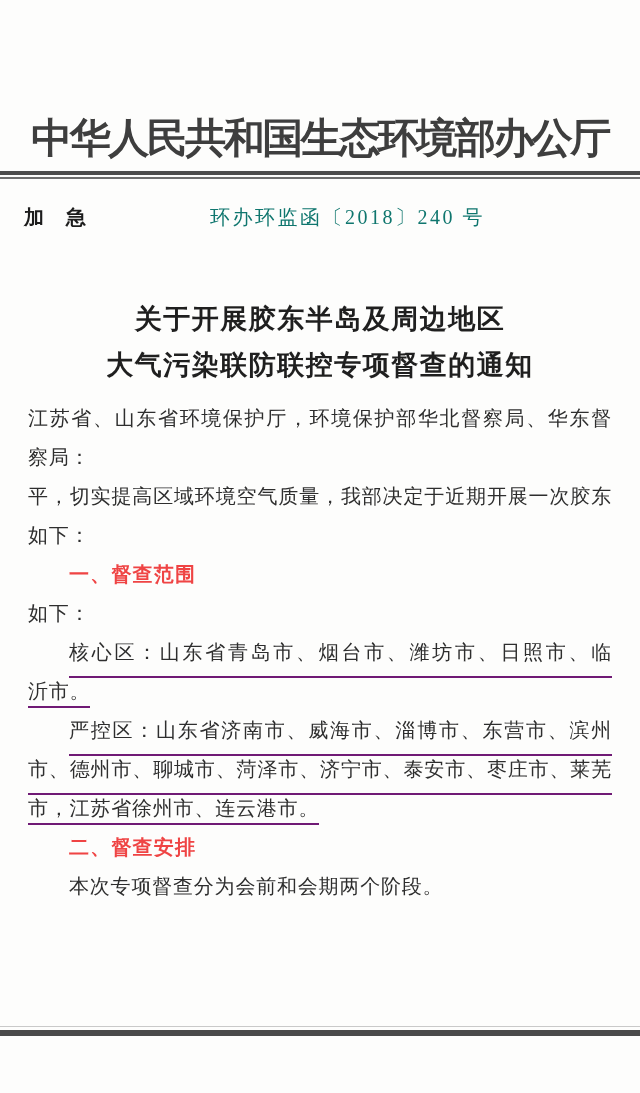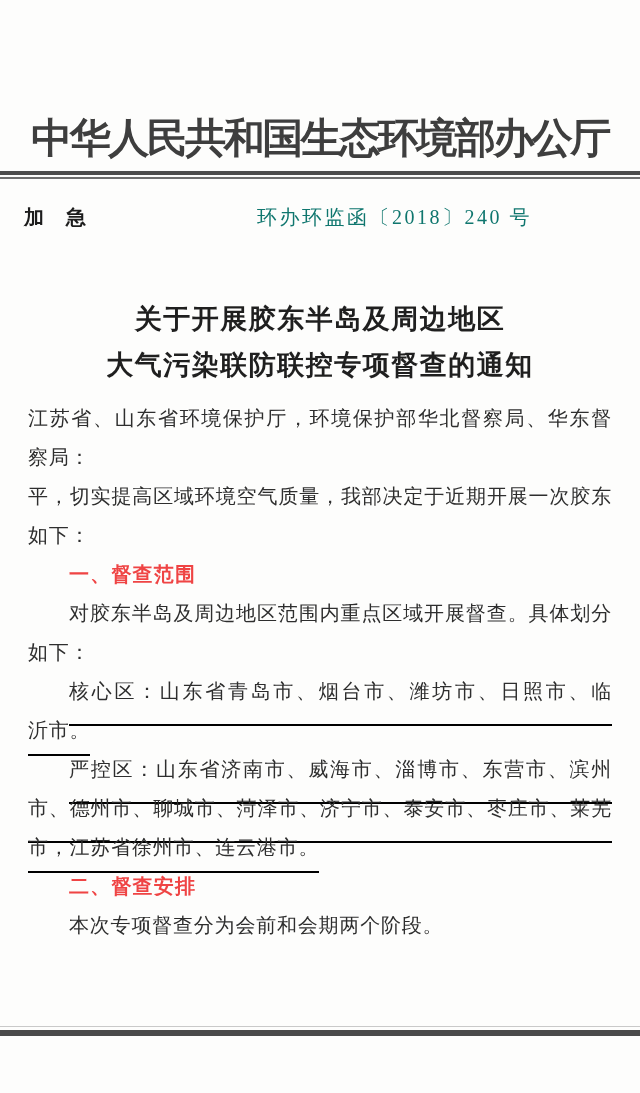--- a/index.html
+++ b/index.html
@@ -14,21 +14,21 @@
     line-height:60px;text-align:center;
     font-size:41px;font-weight:bold;letter-spacing:-2.5px;
     color:#3e3e3e;white-space:nowrap;
   }
   .rule{position:absolute;left:0;width:640px;}
   .rule.top-thick{top:171px;height:4px;background:#4c4c4c;}
   .rule.top-thin{top:177px;height:2px;background:#6e6e6e;}
   .rule.bot-thin{top:1026px;height:1px;background:#c9c9c9;}
   .rule.bot-thick{top:1030px;height:6px;background:#4a4a4a;}
   
-  .meta{position:absolute;top:203px;left:0;width:512px;height:28px;line-height:28px;padding-left:47px;}
+  .meta{position:absolute;top:203px;left:0;width:512px;height:28px;line-height:28px;}
   .urgency{
     position:absolute;left:24px;top:0;
     font-family:"Liberation Sans","DejaVu Sans",sans-serif;
     font-weight:bold;font-size:20px;color:#1d1d1d;letter-spacing:1px;
   }
   .docnum{
     position:absolute;right:27px;top:0;
     font-size:20px;color:#0f766e;letter-spacing:2.5px;white-space:nowrap;
   }
   
@@ -45,22 +45,22 @@
   .bodyline{line-height:39px;height:39px;white-space:nowrap;letter-spacing:0.8px;}
   .bodyline.just{white-space:normal;text-align:justify;text-align-last:justify;letter-spacing:0.8px;}
   .bodyline.indent{padding-left:41px;}
   .bodyline.head{
     font-family:"Liberation Sans","DejaVu Sans",sans-serif;
     font-weight:bold;color:#ef4444;letter-spacing:1.2px;
   }
   .bodyline .linetext{display:inline;}
   .bodyline.just .linetext{display:inline-block;width:100%;}
   .bodyline .linetext.u{
-    border-bottom:2px solid #000000;
-    padding-bottom:13px;
+    border-bottom:2px solid #701a75;
+    padding-bottom:4px;
   }
 </style>
 </head>
 <body>
 
 <div class="page">
 
   <div class="masthead">中华人民共和国生态环境部办公厅</div>
 
   <div class="rule top-thick"></div>
@@ -75,21 +75,20 @@
       <div class="tline">关于开展胶东半岛及周边地区</div>
       <div class="tline">大气污染联防联控专项督查的通知</div>
     </div>
 
   <div class="body-lines">
       <div class="bodyline just"><span class="linetext">江苏省、山东省环境保护厅，环境保护部华北督察局、华东督</span></div>
       <div class="bodyline"><span class="linetext">察局：</span></div>
       <div class="bodyline just"><span class="linetext">平，切实提高区域环境空气质量，我部决定于近期开展一次胶东</span></div>
       <div class="bodyline"><span class="linetext">如下：</span></div>
       <div class="bodyline indent head"><span class="linetext">一、督查范围</span></div>
-      <div class="bodyline indent just"><span class="linetext">对胶东半岛及周边地区范围内重点区域开展督查。具体划分</span></div>
       <div class="bodyline"><span class="linetext">如下：</span></div>
       <div class="bodyline indent just"><span class="linetext u">核心区：山东省青岛市、烟台市、潍坊市、日照市、临</span></div>
       <div class="bodyline"><span class="linetext u">沂市。</span></div>
       <div class="bodyline indent just"><span class="linetext u">严控区：山东省济南市、威海市、淄博市、东营市、滨州</span></div>
       <div class="bodyline just"><span class="linetext u">市、德州市、聊城市、菏泽市、济宁市、泰安市、枣庄市、莱芜</span></div>
       <div class="bodyline"><span class="linetext u">市，江苏省徐州市、连云港市。</span></div>
       <div class="bodyline indent head"><span class="linetext">二、督查安排</span></div>
       <div class="bodyline indent"><span class="linetext">本次专项督查分为会前和会期两个阶段。</span></div>
     </div>
 

